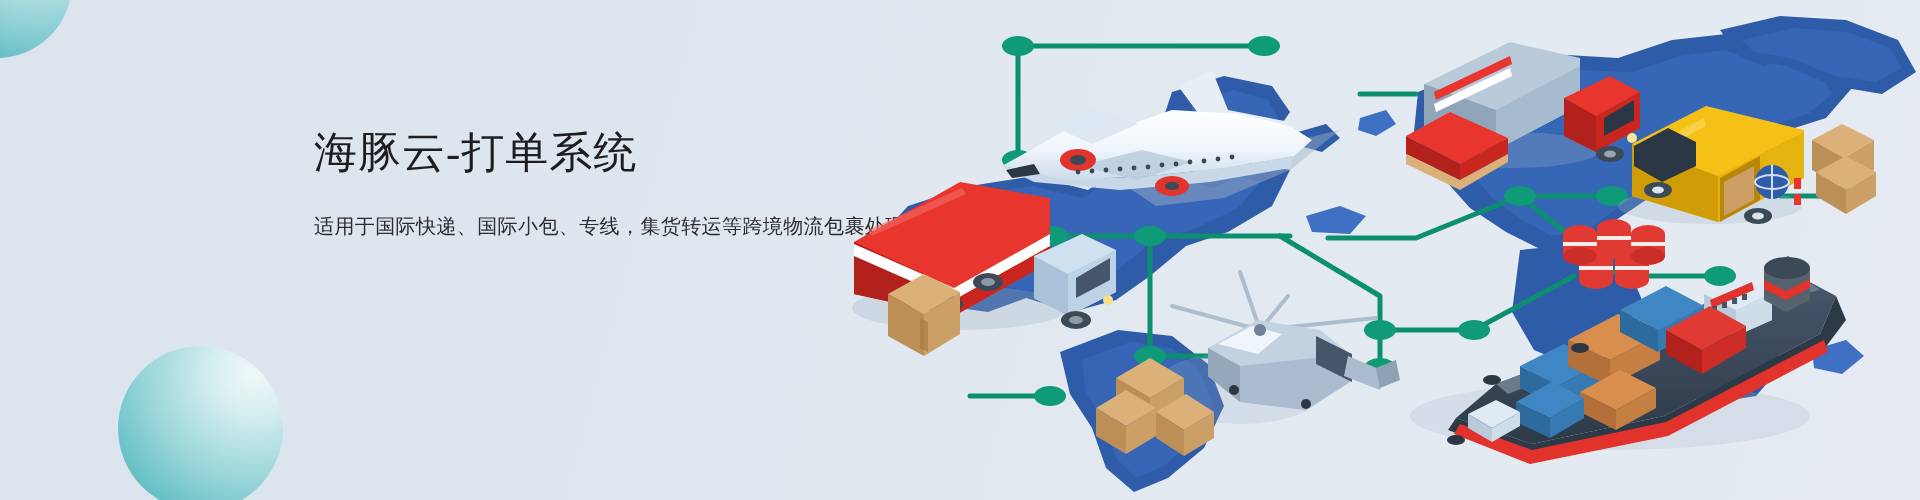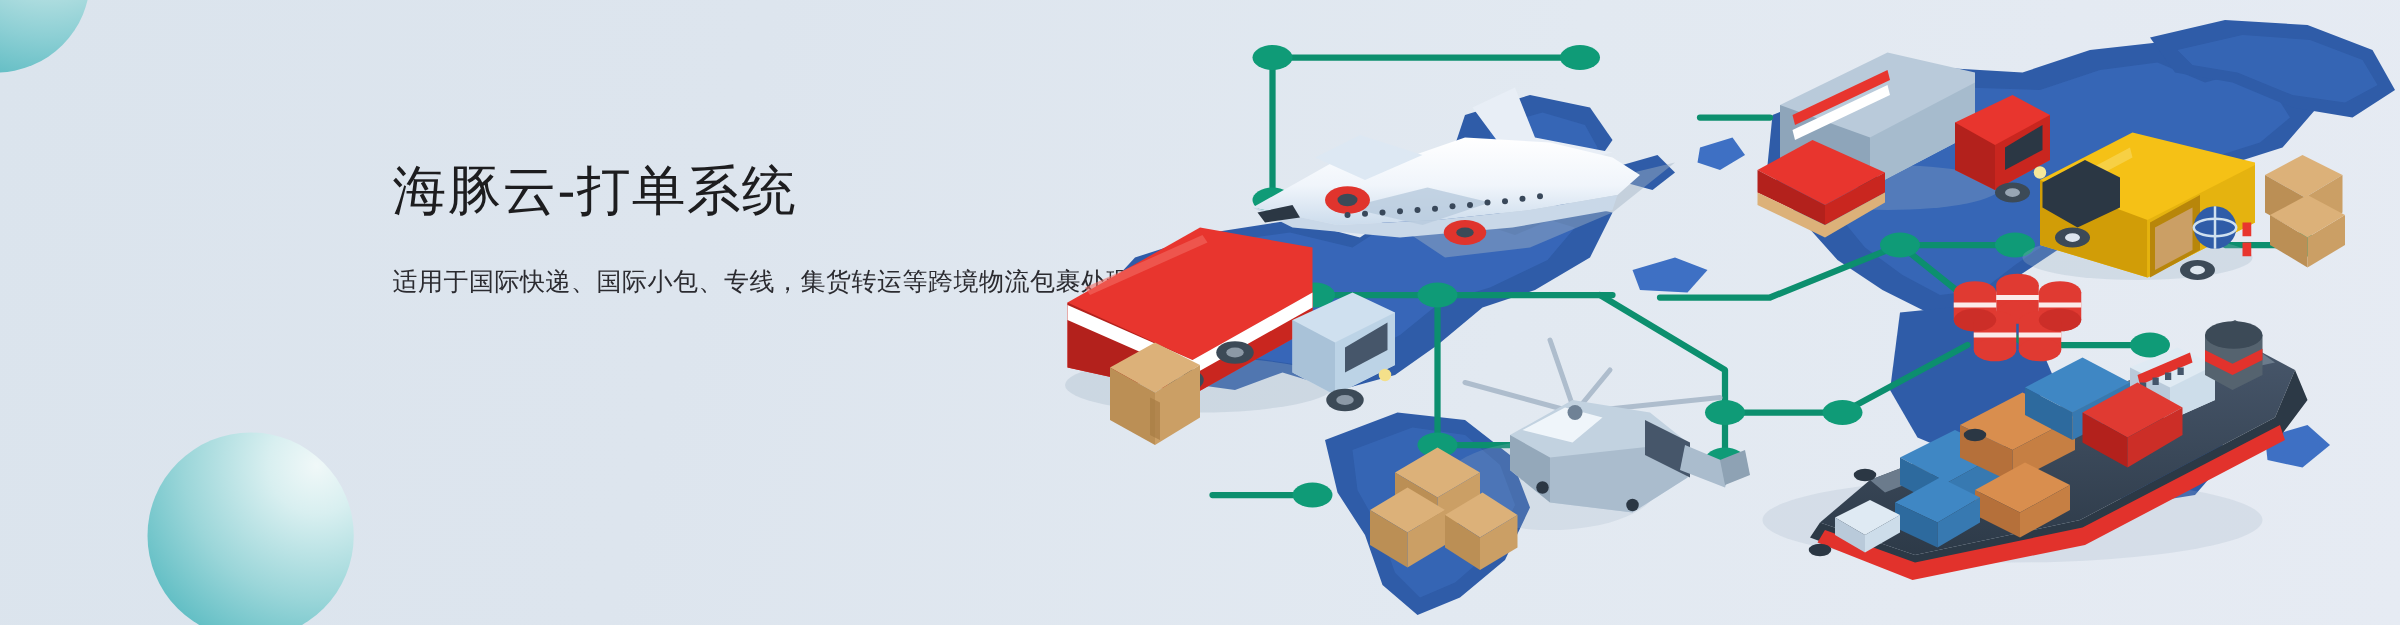--- a/index.html
+++ b/index.html
@@ -47,20 +47,21 @@
     width: 620px;
   }
   #page-title {
     margin: 0;
     font-size: 43px;
     line-height: 1.18;
     font-weight: 400;
     letter-spacing: 1px;
     color: #1d1d1f;
     white-space: nowrap;
+    font-family: Liberation Serif, serif;
   }
   #page-subtitle {
     margin: 0;
     padding-top: 32px;
     font-size: 20px;
     line-height: 1.5;
     font-weight: 400;
     letter-spacing: .4px;
     color: #2b2b30;
     white-space: nowrap;

